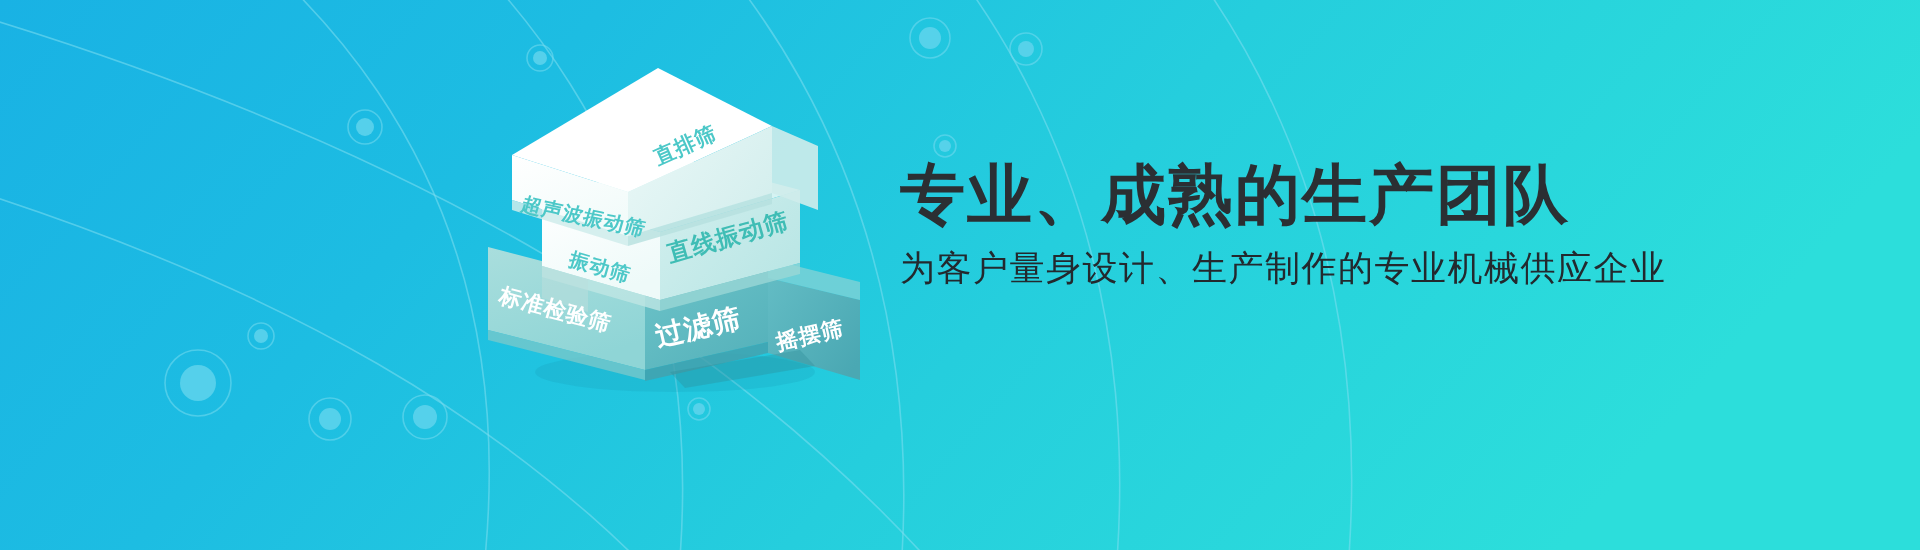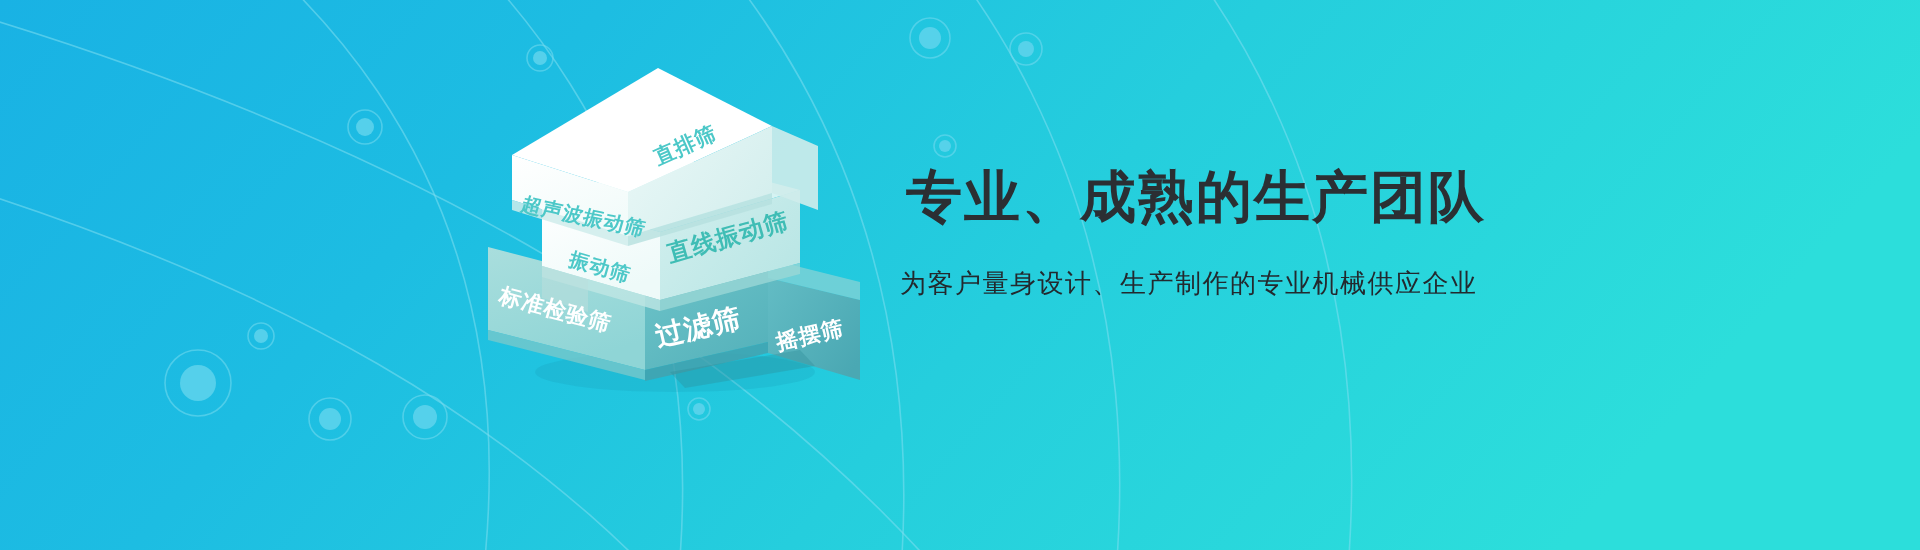--- a/index.html
+++ b/index.html
@@ -43,31 +43,31 @@
   .cube-label-mint { fill: #3fbdb5; }
 
   
   #text-block {
     position: absolute;
     left: 898px;
     top: 160px;
     width: 900px;
   }
   #headline {
-    margin: 8px;
-    font-size: 56px;
+    margin: 2px;
+    font-size: 65px;
     line-height: 1.02;
     font-weight: bold;
     color: #2b2f33;
     letter-spacing: 2px;
     white-space: nowrap;
   }
   #subheadline {
-    margin: 44px 0 0 2px;
-    font-size: 26px;
+    margin: 21px 0 0 2px;
+    font-size: 35px;
     line-height: 1.1;
     font-weight: normal;
     color: #23292e;
     letter-spacing: 1.5px;
     white-space: nowrap;
   }
 </style>
 </head>
 <body>
 

